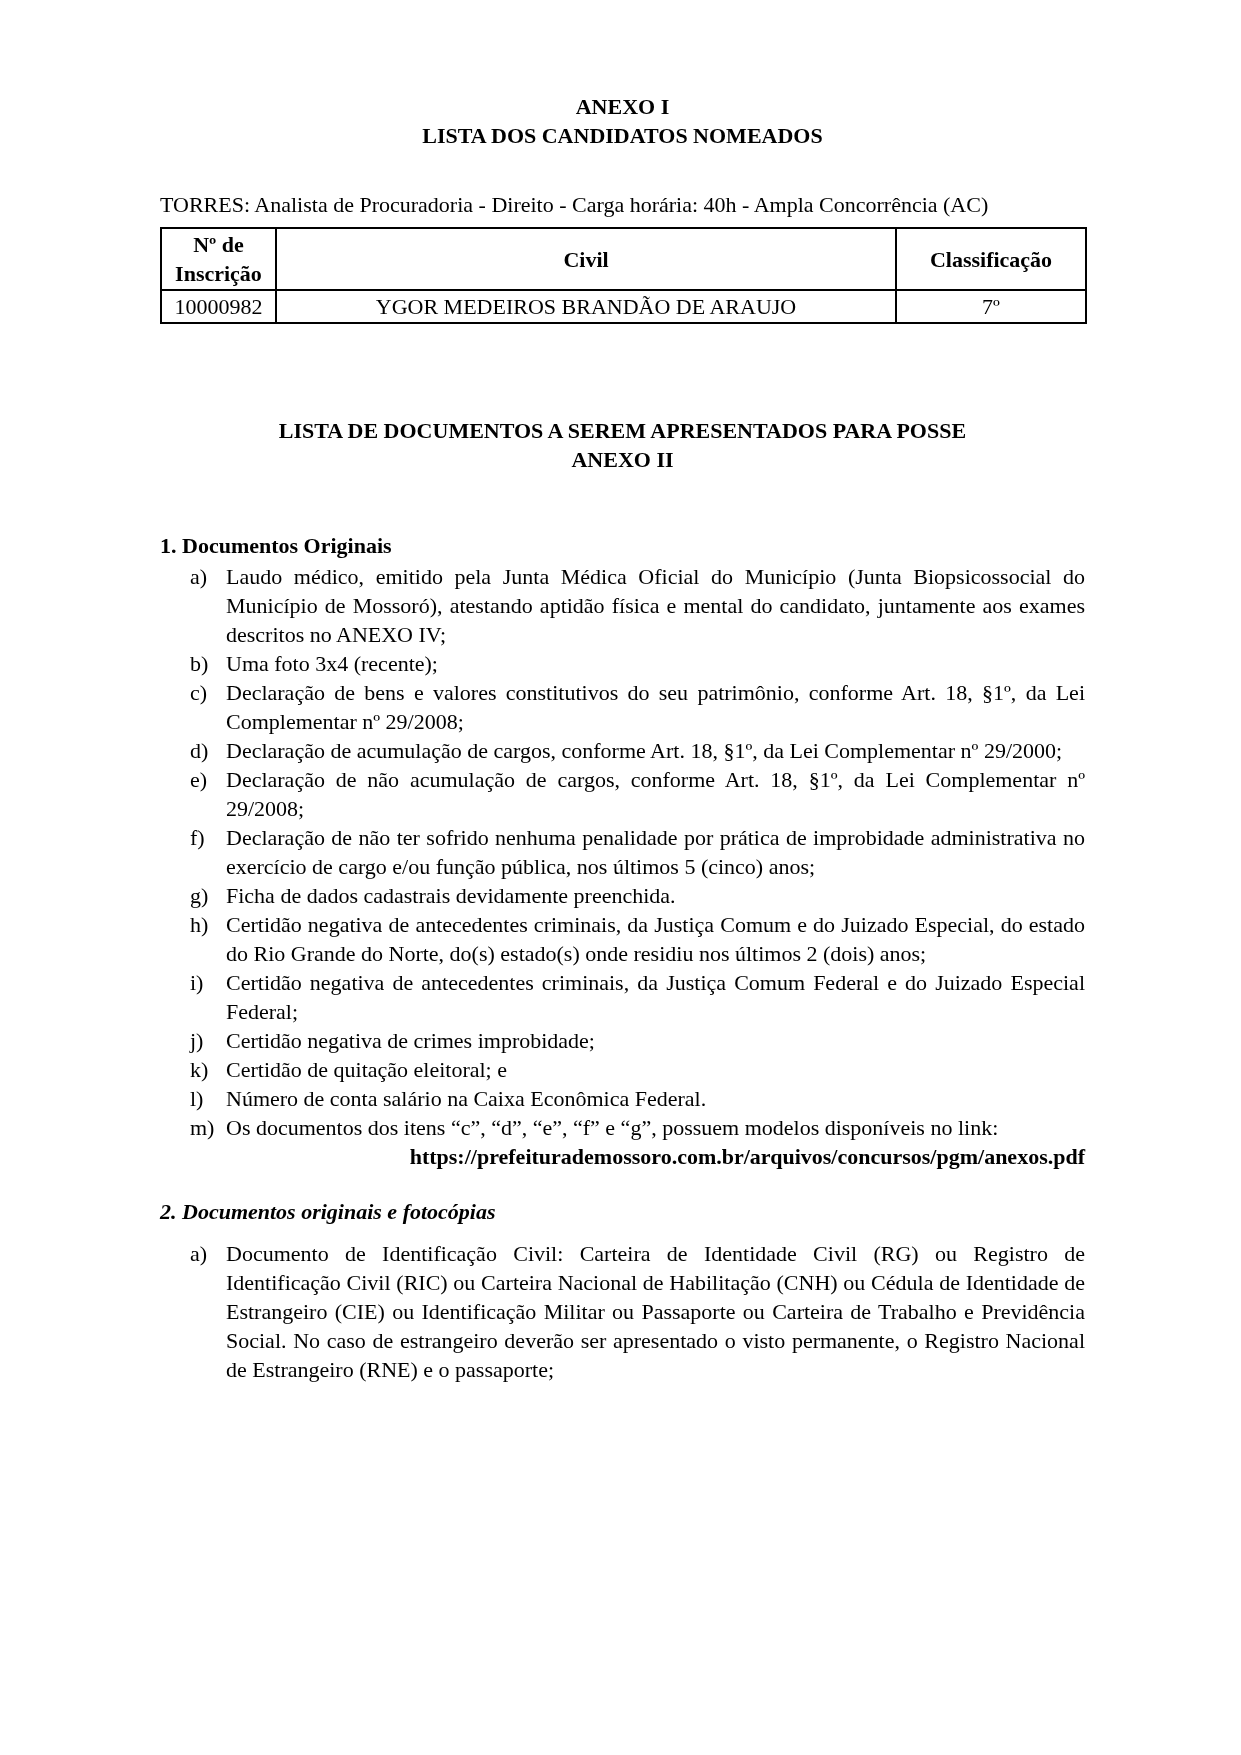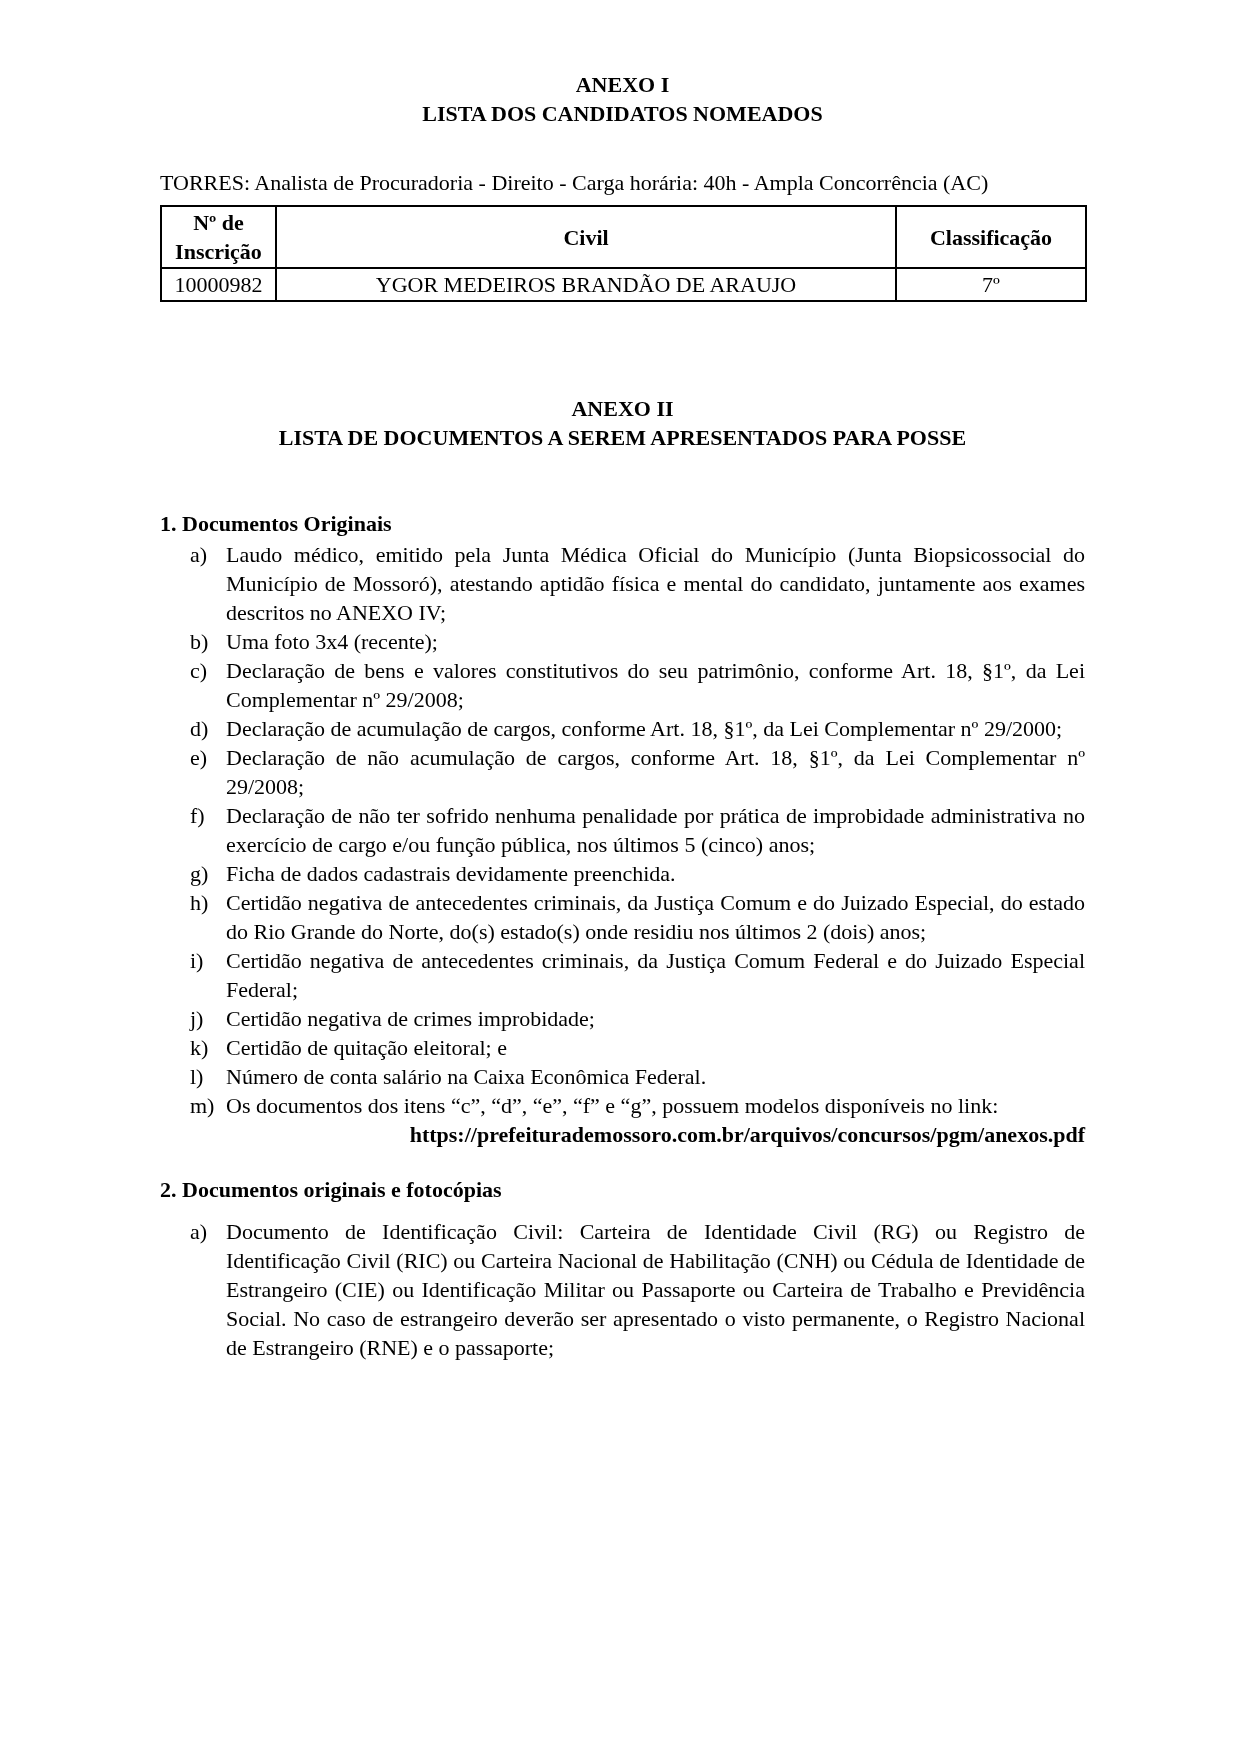--- a/index.html
+++ b/index.html
@@ -13,21 +13,21 @@
     overflow: hidden;
     font-family: "Liberation Serif", "DejaVu Serif", serif;
     font-size: 22px;
     line-height: 29px;
     color: #000000;
   }
   .page {
     box-sizing: border-box;
     width: 1241px;
     height: 1312px;
-    padding: 70px 156px 40px 160px;
+    padding: 92px 156px 40px 160px;
   }
   .heading {
     text-align: center;
     font-weight: bold;
   }
   .cargo {
     margin: 40px 0 8px 0;
     text-align: justify;
   }
   table.candidates {
@@ -45,21 +45,21 @@
   }
   table.candidates th { font-weight: bold; }
   .col-inscricao     { width: 115px; }
   .col-nome          { width: 620px; }
   .col-classificacao { width: 190px; }
   .anexo2-heading-block { margin-top: 92px; }
   .section-title {
     font-weight: bold;
     margin-top: 57px;
   }
-  .section-title.second { margin-top: 26px; }
+  .section-title.second { margin-top: 26px; font-style: italic; }
   .doc-list { margin-top: 2px; margin-left: 30px; }
   .doc-list.second { margin-top: 13px; }
   .li { display: flex; }
   .li .lbl {
     flex: none;
     width: 36px;
   }
   .li .txt {
     flex: 1;
     text-align: justify;
@@ -95,22 +95,22 @@
     <tbody>
       <tr>
         <td>10000982</td>
         <td>YGOR MEDEIROS BRANDÃO DE ARAUJO</td>
         <td>7º</td>
       </tr>
     </tbody>
   </table>
 
   <div class="anexo2-heading-block">
+    <div class="heading">LISTA DE DOCUMENTOS A SEREM APRESENTADOS PARA POSSE</div>
     <div class="heading">ANEXO II</div>
-    <div class="heading">LISTA DE DOCUMENTOS A SEREM APRESENTADOS PARA POSSE</div>
   </div>
 
   <div class="section-title">1. Documentos Originais</div>
 
   <div class="doc-list">
     <div class="li">
       <span class="lbl">a)</span>
       <div class="txt">Laudo médico, emitido pela Junta Médica Oficial do Município (Junta Biopsicossocial do Município de Mossoró), atestando aptidão física e mental do candidato, juntamente aos exames descritos no ANEXO IV;</div>
     </div>
     <div class="li">

